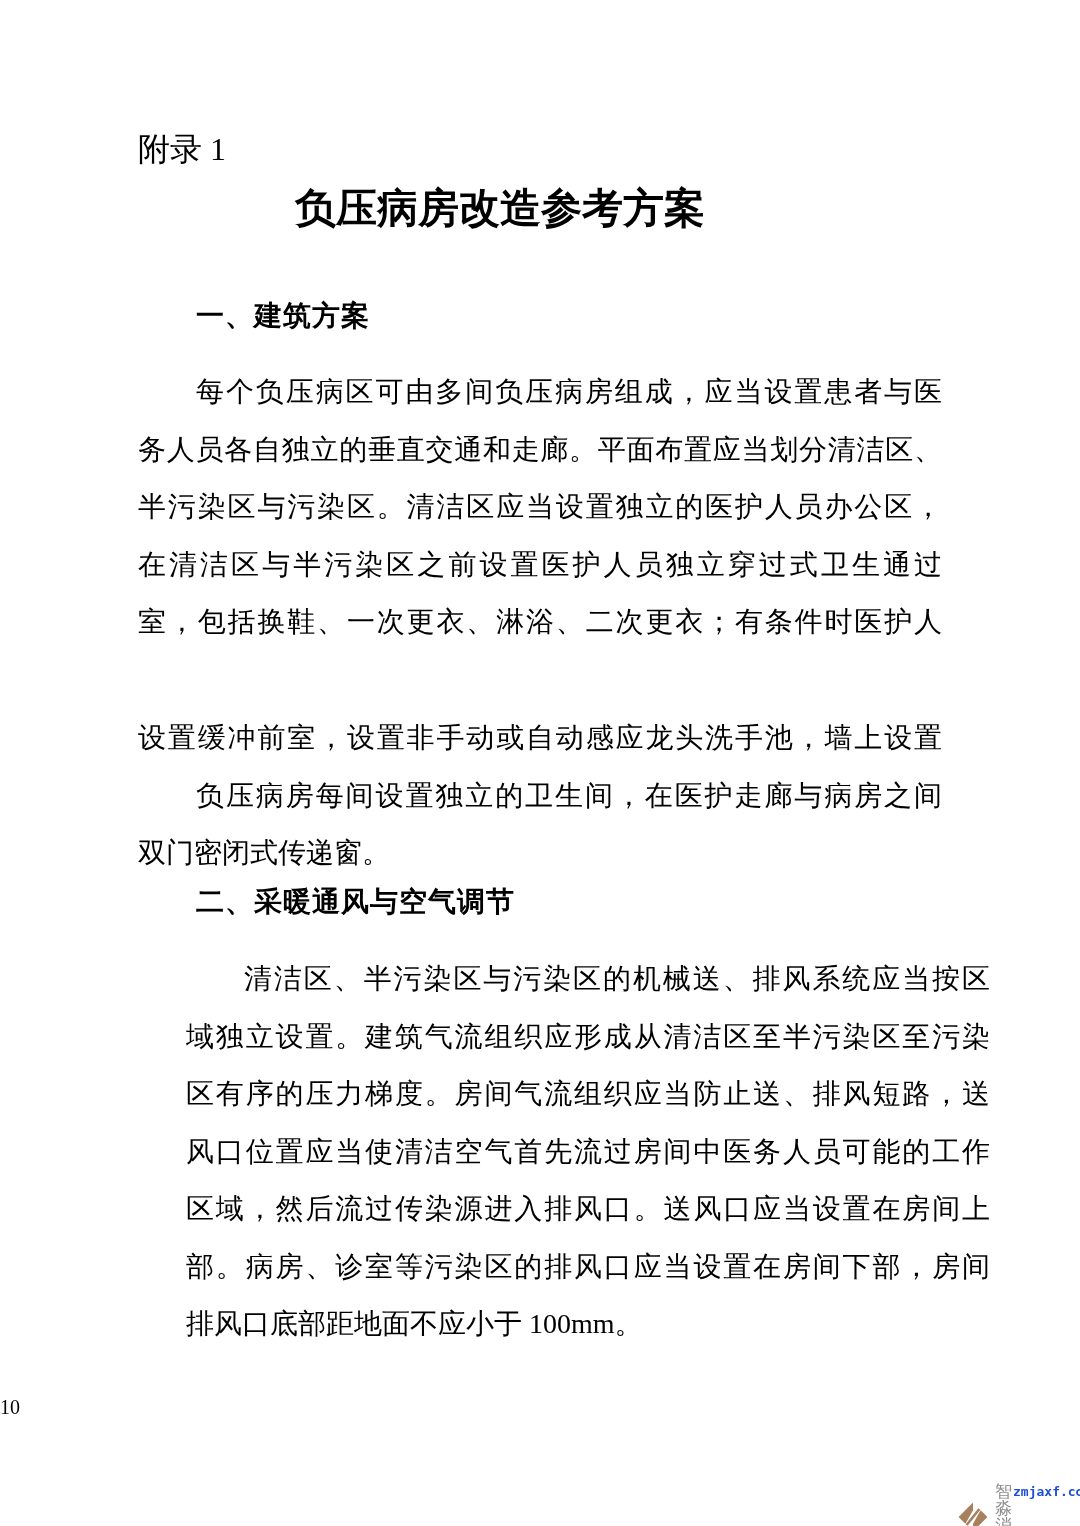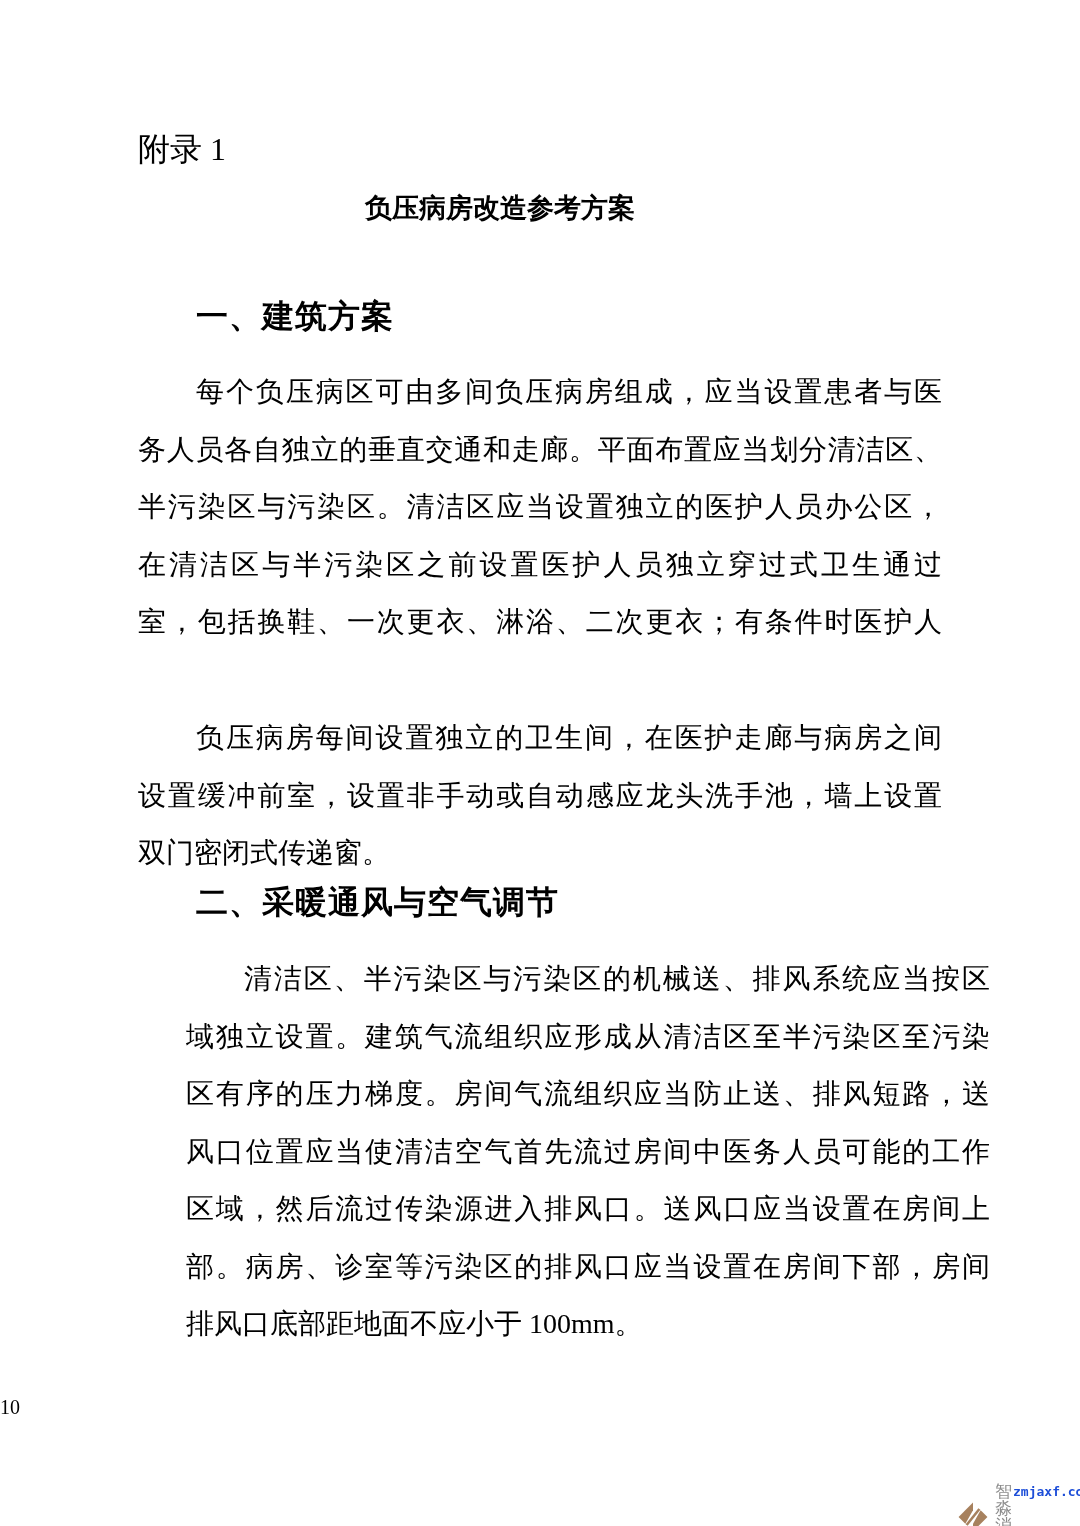--- a/index.html
+++ b/index.html
@@ -12,26 +12,26 @@
     overflow:hidden;
     font-family:"Liberation Serif","DejaVu Serif",serif;
   }
   .appendix-label{
     position:absolute;left:138px;top:132px;
     font-size:32px;line-height:34px;
   }
   .doc-title{
     position:absolute;left:0;top:182px;width:1000px;
     text-align:center;
-    font-size:27px;line-height:52px;font-weight:bold;
+    font-size:41px;line-height:52px;font-weight:bold;
   }
   .sec-heading{
     position:absolute;left:138px;width:804px;
     font-family:"Liberation Sans","DejaVu Sans",sans-serif;
-    font-size:32px;line-height:40px;font-weight:bold;
+    font-size:28px;line-height:40px;font-weight:bold;
     text-indent:58px;
     letter-spacing:1px;
   }
   .sec1-heading{top:296px;}
   .sec2-heading{top:882px;}
   .para{
     position:absolute;left:138px;width:804px;
     font-size:28px;
   }
   .para1{top:363px;}
@@ -76,22 +76,22 @@
 
   <div class="para para1">
     <div class="line first">每个负压病区可由多间负压病房组成，应当设置患者与医</div>
     <div class="line">务人员各自独立的垂直交通和走廊。平面布置应当划分清洁区、</div>
     <div class="line">半污染区与污染区。清洁区应当设置独立的医护人员办公区，</div>
     <div class="line">在清洁区与半污染区之前设置医护人员独立穿过式卫生通过</div>
     <div class="line">室，包括换鞋、一次更衣、淋浴、二次更衣；有条件时医护人</div>
   </div>
 
   <div class="para para2">
+    <div class="line">设置缓冲前室，设置非手动或自动感应龙头洗手池，墙上设置</div>
     <div class="line first">负压病房每间设置独立的卫生间，在医护走廊与病房之间</div>
-    <div class="line">设置缓冲前室，设置非手动或自动感应龙头洗手池，墙上设置</div>
     <div class="line last">双门密闭式传递窗。</div>
   </div>
 
   <div class="sec-heading sec2-heading">二、采暖通风与空气调节</div>
 
   <div class="para para3">
     <div class="line first">清洁区、半污染区与污染区的机械送、排风系统应当按区</div>
     <div class="line">域独立设置。建筑气流组织应形成从清洁区至半污染区至污染</div>
     <div class="line">区有序的压力梯度。房间气流组织应当防止送、排风短路，送</div>
     <div class="line">风口位置应当使清洁空气首先流过房间中医务人员可能的工作</div>

